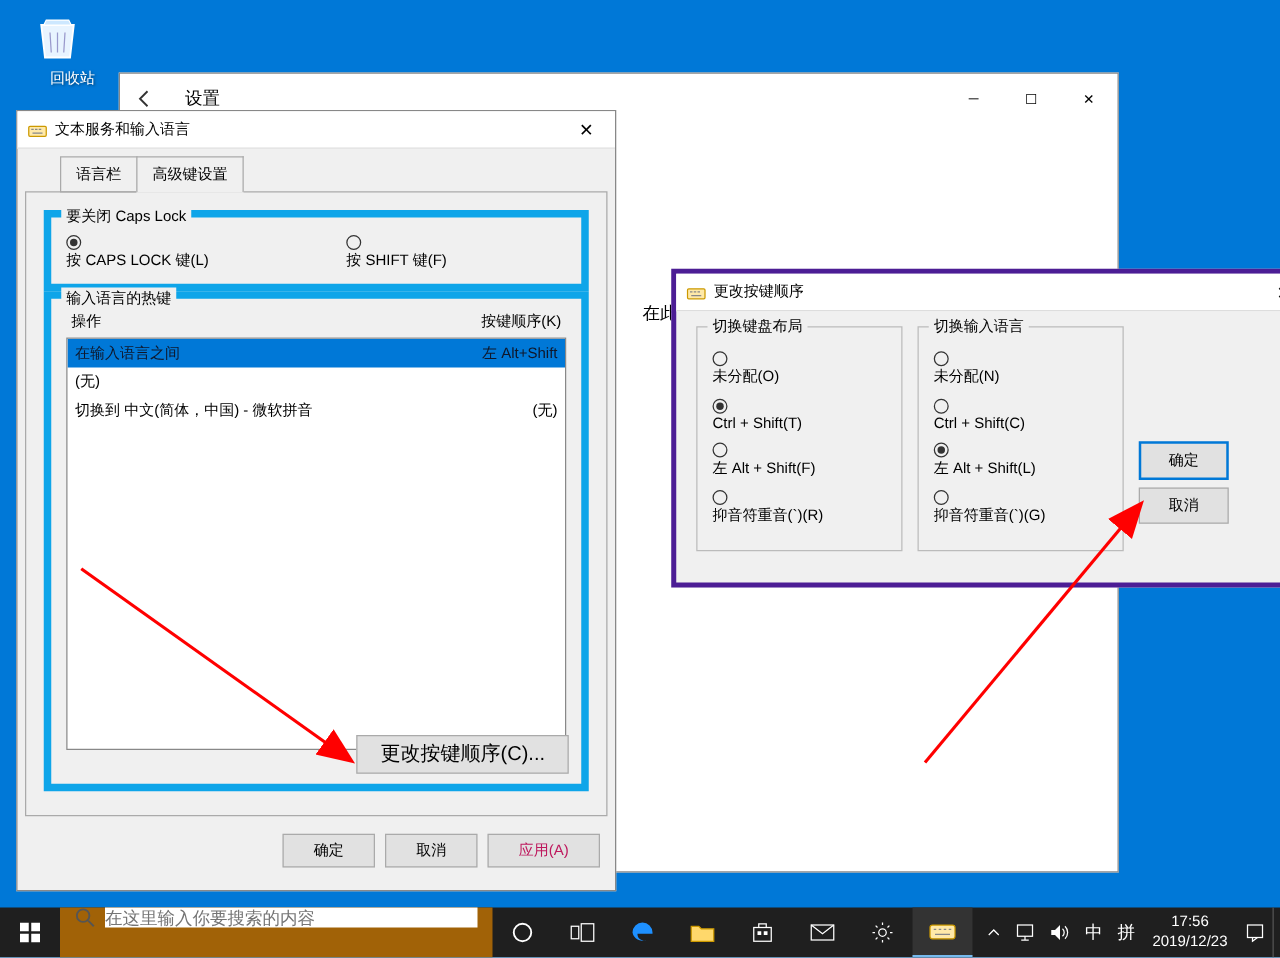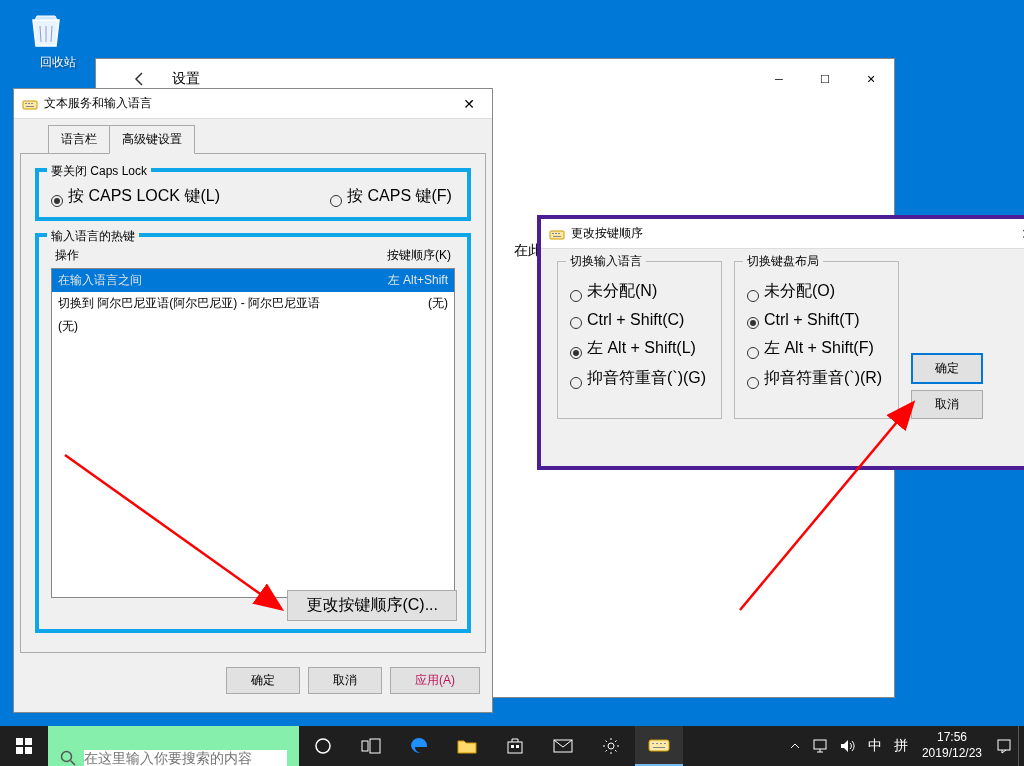--- a/index.html
+++ b/index.html
@@ -5,52 +5,52 @@
 * { box-sizing: border-box; margin: 0; padding: 0; font-family: "Microsoft YaHei", "Segoe UI", sans-serif; }
 body { width: 1024px; height: 766px; background: #0078d7; overflow: hidden; position: relative; }
 
 
 .desktop-icon { position: absolute; top: 8px; left: 16px; width: 60px; text-align: right; cursor: pointer; }
 .desktop-icon .icon-img { width: 42px; height: 42px; margin: 0 auto; display: flex; align-items: center; justify-content: center; }
 .desktop-icon .label { color: #fff; font-size: 12px; margin-top: 4px; text-shadow: 1px 1px 2px rgba(0,0,0,0.5); }
 
 
 .settings-window { position: absolute; top: 58px; left: 95px; width: 800px; height: 640px; background: #fff; border: 1px solid #888; }
-.settings-titlebar { height: 40px; display: flex; align-items: center; padding-left: 28px; justify-content: space-between; }
+.settings-titlebar { height: 40px; display: flex; align-items: center; padding-left: 4px; justify-content: space-between; }
 .settings-titlebar .nav-back { width: 32px; height: 32px; display: flex; align-items: center; justify-content: center; cursor: pointer; }
 .settings-titlebar .title { margin-left: 16px; font-size: 14px; }
 .settings-titlebar .window-controls { margin-left: auto; display: flex; }
 .settings-titlebar .window-controls div { width: 46px; height: 32px; display: flex; align-items: center; justify-content: center; cursor: pointer; font-size: 11px; }
 .settings-partial-text { position: absolute; left: 418px; top: 183px; font-size: 14px; }
 
 
 .text-services-dialog { position: absolute; top: 88px; left: 13px; width: 480px; height: 625px; background: #f0f0f0; border: 1px solid #888; }
 .dialog-titlebar { height: 30px; display: flex; align-items: center; padding: 0 8px; background: #fff; border-bottom: 1px solid #ddd; }
 .dialog-titlebar .dialog-icon { width: 16px; height: 16px; margin-right: 6px; }
 .dialog-titlebar .dialog-title { font-size: 12px; flex: 1; }
 .dialog-titlebar .close-btn { width: 30px; height: 20px; display: flex; align-items: center; justify-content: center; cursor: pointer; font-size: 14px; }
 
 .tabs { display: flex; padding: 6px 6px 0 6px; margin-left: 28px; }
 .tab { padding: 5px 12px; font-size: 12px; border: 1px solid #aaa; background: #f0f0f0; cursor: pointer; margin-right: -1px; }
 .tab.active { background: #f0f0f0; border-bottom: 1px solid #f0f0f0; position: relative; z-index: 1; }
 .tab-content { border: 1px solid #aaa; margin: -1px 6px 6px 6px; padding: 14px; height: 500px; position: relative; }
 
-.fieldset { border: 4px solid #0ea5e9; padding: 10px 12px; margin-bottom: 12px; position: relative; }
+.fieldset { border: 6px solid #0ea5e9; padding: 10px 12px; position: relative; }
 .fieldset .legend { position: absolute; top: -9px; left: 8px; background: #f0f0f0; padding: 0 4px; font-size: 12px; }
 .radio-row { display: flex; gap: 110px; margin-top: 4px; }
-.radio-opt { display: flex; align-items: flex-end; font-size: 16px; cursor: pointer; }
+.radio-opt { display: flex; align-items: flex-start; font-size: 12px; cursor: pointer; flex-direction: column; }
 .radio-opt .radio-circle { width: 12px; height: 12px; border: 1px solid #333; border-radius: 50%; margin-right: 5px; display: flex; align-items: center; justify-content: center; }
 .radio-opt .radio-circle.checked::after { content: ''; width: 6px; height: 6px; background: #333; border-radius: 50%; }
 
 .hotkey-fieldset { height: 400px; }
 .hotkey-header { display: flex; font-size: 12px; margin-bottom: 4px; padding: 0 4px; }
 .hotkey-header .col-action { flex: 1; }
 .hotkey-list { border: 1px solid #888; background: #fff; height: 330px; overflow-y: auto; }
 .hotkey-row { display: flex; padding: 3px 6px; font-size: 12px; cursor: pointer; }
-.hotkey-row.selected { background: #0078d7; color: #e5e5e5; }
+.hotkey-row.selected { background: #0078d7; color: #0f172a; }
 .hotkey-row .col-action { flex: 1; white-space: nowrap; overflow: hidden; }
 .change-seq-btn { position: absolute; bottom: 8px; right: 10px; padding: 4px 18px; font-size: 16px; border: 1px solid #aaa; background: #e1e1e1; cursor: pointer; }
 
 .dialog-buttons { display: flex; justify-content: flex-end; gap: 8px; padding: 8px 12px; }
 .dialog-buttons button { padding: 4px 24px; font-size: 12px; border: 1px solid #aaa; background: #e1e1e1; cursor: pointer; }
 .dialog-buttons button:disabled { color: #be185d; }
 
 
 .change-seq-dialog { position: absolute; top: 215px; left: 537px; width: 517px; height: 255px; background: #f0f0f0; border: 4px solid #4c1d95; }
 .change-seq-content { display: flex; padding: 12px 12px 12px 16px; gap: 12px; }
@@ -60,21 +60,21 @@
 .right-buttons { display: flex; flex-direction: column; gap: 6px; margin-top: 92px; }
 .right-buttons button { padding: 5px 22px; font-size: 12px; border: 1px solid #aaa; background: #e1e1e1; cursor: pointer; }
 .right-buttons button.primary { border: 2px solid #0078d7; }
 
 
 .arrow { position: absolute; pointer-events: none; }
 
 
 .taskbar { position: absolute; bottom: 0; left: 0; right: 0; height: 40px; background: #1f1f1f; display: flex; align-items: center; }
 .start-btn { width: 48px; height: 40px; display: flex; align-items: center; justify-content: center; cursor: pointer; color: #fff; }
-.search-box { width: 251px; height: 40px; background: #86efac; display: flex; align-items: flex-end; padding: 0 12px; }
+.search-box { width: 346px; height: 40px; background: #a16207; display: flex; align-items: flex-start; padding: 0 12px; }
 .search-box input { border: none; outline: none; font-size: 14px; flex: 1; margin-left: 8px; }
 .taskbar-icons { display: flex; height: 40px; }
 .taskbar-icons .tb-item { width: 48px; display: flex; align-items: center; justify-content: center; cursor: pointer; color: #fff; }
 .taskbar-icons .tb-item.active { background: #333; border-bottom: 2px solid #76b9ed; }
 .systray { margin-left: auto; display: flex; align-items: center; color: #fff; font-size: 12px; height: 40px; }
 .systray .tray-item { padding: 0 6px; cursor: pointer; display: flex; align-items: center; height: 40px; }
 .systray .clock { text-align: center; padding: 0 8px; cursor: pointer; line-height: 1.3; }
 .systray .show-desktop { width: 6px; height: 40px; border-left: 1px solid #555; cursor: pointer; }
 
 svg { display: block; }
@@ -131,40 +131,40 @@
   <div class="tab-content">
     <div class="fieldset">
       <div class="legend">要关闭 Caps Lock</div>
       <div class="radio-row">
         <div class="radio-opt">
           <span class="radio-circle checked"></span>
           <span>按 CAPS LOCK 键(L)</span>
         </div>
         <div class="radio-opt">
           <span class="radio-circle"></span>
-          <span>按 CAPS 键(F)</span>
+          <span>按 SHIFT 键(F)</span>
         </div>
       </div>
     </div>
     <div class="fieldset hotkey-fieldset">
       <div class="legend">输入语言的热键</div>
       <div class="hotkey-header">
         <div class="col-action">操作</div>
         <div>按键顺序(K)</div>
       </div>
       <div class="hotkey-list" id="hotkey-list">
           <div class="hotkey-row selected">
             <div class="col-action">在输入语言之间</div>
             <div>左 Alt+Shift</div>
           </div>
           <div class="hotkey-row">
-            <div class="col-action">切换到 阿尔巴尼亚语(阿尔巴尼亚) - 阿尔巴尼亚语</div>
             <div>(无)</div>
           </div>
           <div class="hotkey-row">
+            <div class="col-action">切换到 中文(简体，中国) - 微软拼音</div>
             <div>(无)</div>
           </div>
         </div>
       <button class="change-seq-btn">更改按键顺序(C)...</button>
     </div>
   </div>
   <div class="dialog-buttons">
     <button>确定</button>
     <button>取消</button>
     <button disabled="">应用(A)</button>
@@ -180,55 +180,55 @@
           <rect x="6" y="7" width="2" height="1" fill="#888"></rect>
           <rect x="9" y="7" width="2" height="1" fill="#888"></rect>
           <rect x="4" y="10" width="8" height="1" fill="#888"></rect>
         </svg>
     </div>
     <div class="dialog-title">更改按键顺序</div>
     <div class="close-btn">✕</div>
   </div>
   <div class="change-seq-content">
     <div class="radio-group">
+      <div class="group-title">切换键盘布局</div>
+      <div class="radio-opt">
+          <span class="radio-circle"></span>
+          <span>未分配(O)</span>
+        </div>
+      <div class="radio-opt">
+          <span class="radio-circle checked"></span>
+          <span>Ctrl + Shift(T)</span>
+        </div>
+      <div class="radio-opt">
+          <span class="radio-circle"></span>
+          <span>左 Alt + Shift(F)</span>
+        </div>
+      <div class="radio-opt">
+          <span class="radio-circle"></span>
+          <span>抑音符重音(`)(R)</span>
+        </div>
+    </div>
+    <div class="radio-group">
       <div class="group-title">切换输入语言</div>
       <div class="radio-opt">
           <span class="radio-circle"></span>
           <span>未分配(N)</span>
         </div>
       <div class="radio-opt">
           <span class="radio-circle"></span>
           <span>Ctrl + Shift(C)</span>
         </div>
       <div class="radio-opt">
           <span class="radio-circle checked"></span>
           <span>左 Alt + Shift(L)</span>
         </div>
       <div class="radio-opt">
           <span class="radio-circle"></span>
           <span>抑音符重音(`)(G)</span>
-        </div>
-    </div>
-    <div class="radio-group">
-      <div class="group-title">切换键盘布局</div>
-      <div class="radio-opt">
-          <span class="radio-circle"></span>
-          <span>未分配(O)</span>
-        </div>
-      <div class="radio-opt">
-          <span class="radio-circle checked"></span>
-          <span>Ctrl + Shift(T)</span>
-        </div>
-      <div class="radio-opt">
-          <span class="radio-circle"></span>
-          <span>左 Alt + Shift(F)</span>
-        </div>
-      <div class="radio-opt">
-          <span class="radio-circle"></span>
-          <span>抑音符重音(`)(R)</span>
         </div>
     </div>
     <div class="right-buttons">
       <button class="primary">确定</button>
       <button>取消</button>
     </div>
   </div>
 </div>
 
 <svg class="arrow" style="top:0;left:0" width="1024" height="726">

